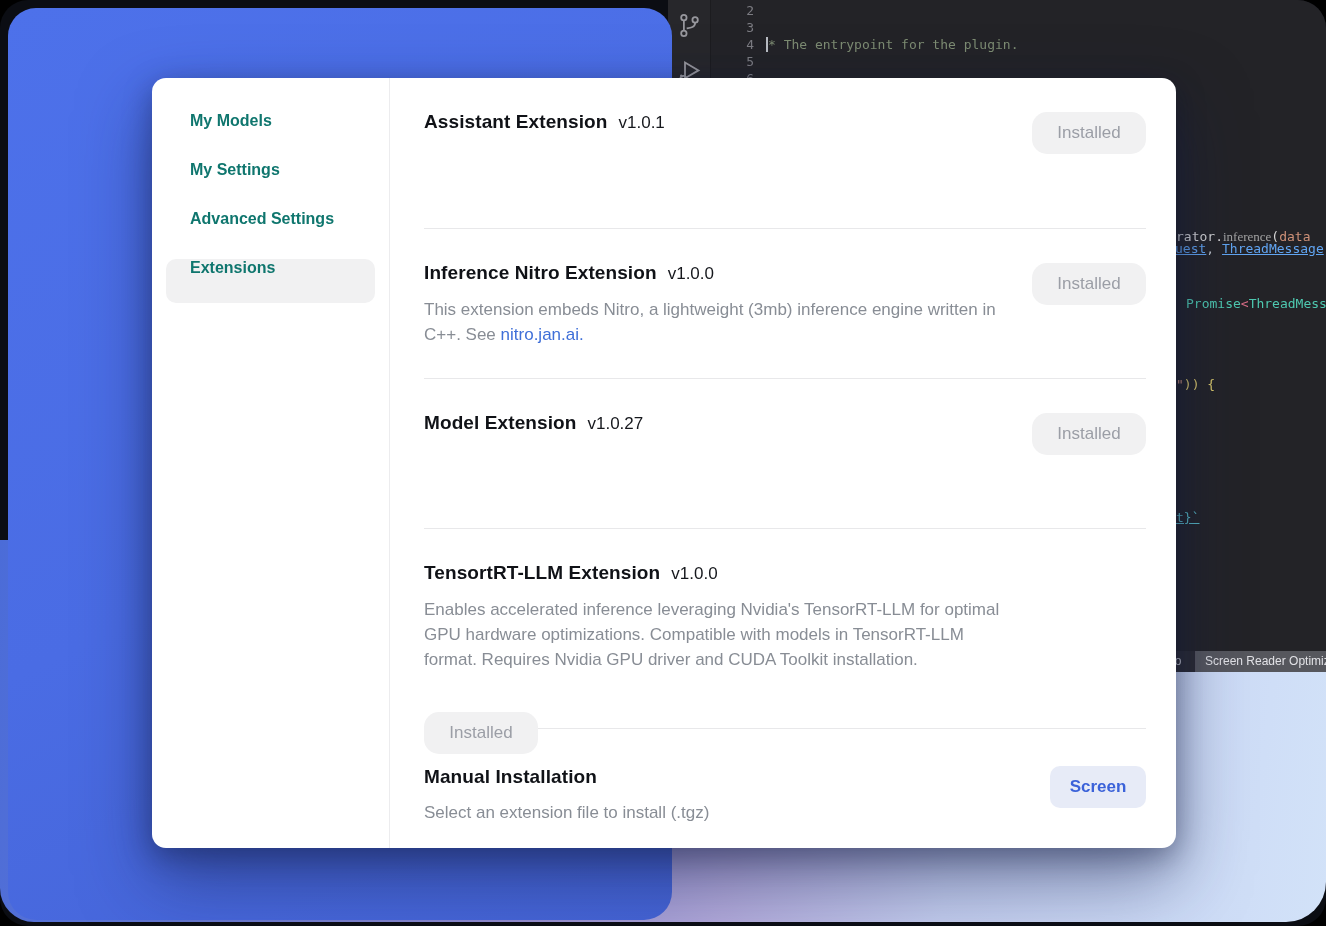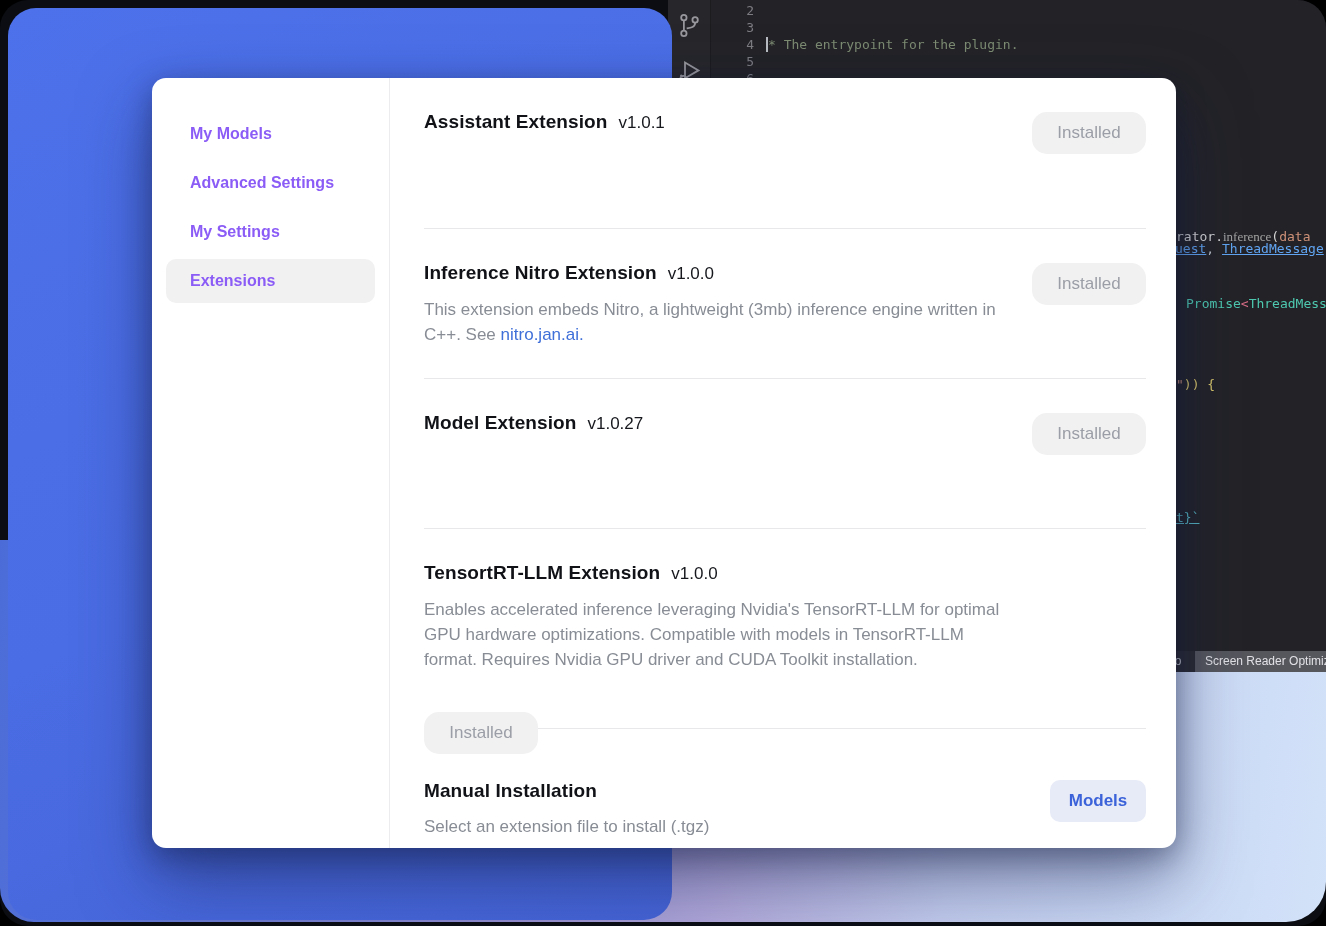--- a/index.html
+++ b/index.html
@@ -40,29 +40,29 @@
     padding:3px 10px 0 10px;white-space:nowrap;width:140px;overflow:hidden;}
 
   
   .jan-window{position:absolute;left:8px;top:8px;width:664px;height:912px;border-radius:28px;
     background:linear-gradient(155deg,#4d71ea 0%,#4a6ce4 55%,#4564d6 100%);}
 
   
   .modal{position:absolute;left:152px;top:78px;width:1024px;height:770px;background:#ffffff;border-radius:14px;
     box-shadow:0 30px 70px rgba(22,32,78,.5),0 8px 28px rgba(10,15,40,.35);display:flex;}
   .sidebar{width:238px;flex:0 0 238px;border-right:1px solid #ececee;padding:34px 14px 0 14px;box-sizing:border-box;}
-  .side-item{height:44px;margin-bottom:5px;display:flex;align-items:center;padding-left:24px;
-    font-size:16px;font-weight:700;color:#8b5cf6;border-radius:10px;cursor:pointer;}
+  .side-item{height:44px;margin-bottom:5px;display:flex;align-items:flex-start;padding-left:24px;
+    font-size:16px;font-weight:700;color:#0f766e;border-radius:10px;cursor:pointer;}
   .side-item.active{background:#f1f1f2;}
   .content{flex:1;padding:0 30px 0 34px;box-sizing:border-box;}
   .section{display:flex;justify-content:space-between;align-items:flex-start;box-sizing:border-box;padding-top:30px;gap:36px;}
   .section + .section{border-top:1px solid #e8e8ea;}
   .s-150{height:150px;}
   .s-200{height:200px;flex-direction:column;}
-  .s-120{height:147px;padding-top:48px;}
+  .s-120{height:147px;padding-top:34px;}
   .sec-titlerow{display:flex;align-items:baseline;gap:11px;line-height:28px;}
   .sec-title{font-size:19px;font-weight:700;color:#101217;letter-spacing:.1px;}
   .sec-version{font-size:17px;font-weight:400;color:#16181d;}
   .sec-desc{margin-top:9px;font-size:17px;line-height:25px;color:#888d95;}
   .w585{max-width:585px;}
   .w520{max-width:520px;}
   .w592{max-width:592px;}
   .desc-link{color:#3f6fd8;text-decoration:none;cursor:pointer;}
   .btn{flex:0 0 auto;margin-top:4px;min-width:114px;height:42px;border:none;border-radius:10px;
     font-family:"Liberation Sans",sans-serif;font-size:17px;display:flex;align-items:center;justify-content:center;
@@ -124,24 +124,24 @@
   </div>
 
   <div class="jan-window"></div>
 
   <div class="modal">
     <div class="sidebar">
       <div class="side-item">
         <span>My Models</span>
       </div>
       <div class="side-item">
+        <span>My Settings</span>
+      </div>
+      <div class="side-item">
         <span>Advanced Settings</span>
-      </div>
-      <div class="side-item">
-        <span>My Settings</span>
       </div>
       <div class="side-item active">
         <span>Extensions</span>
       </div>
     </div>
 
     <div class="content">
 
       <div class="section s-150">
         <div>
@@ -185,19 +185,19 @@
         <button class="btn btn-installed">Installed</button>
       </div>
 
       <div class="section s-120">
         <div>
           <div class="sec-titlerow">
             <span class="sec-title">Manual Installation</span>
           </div>
           <div class="sec-desc"><span>Select an extension file to install (.tgz)</span></div>
         </div>
-        <button class="btn btn-select">Models</button>
+        <button class="btn btn-select">Screen</button>
       </div>
 
     </div>
   </div>
 
 </div>
 
 </body></html>

